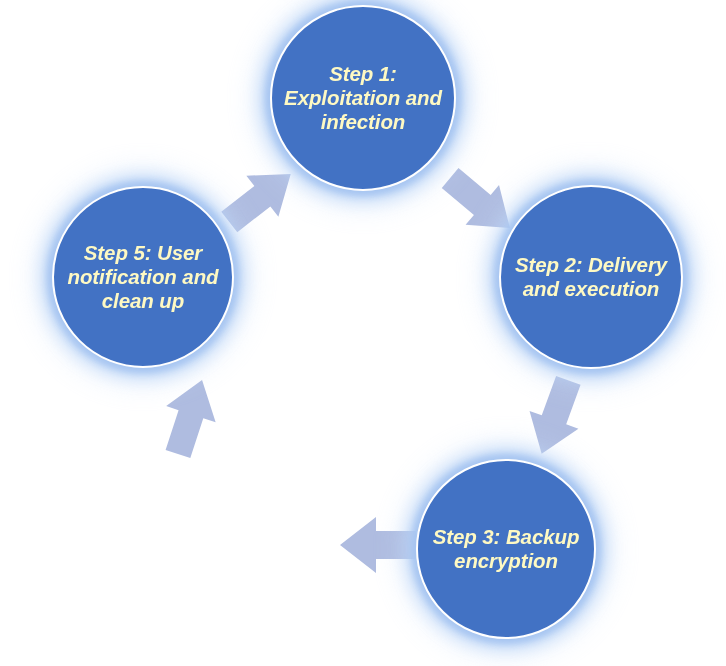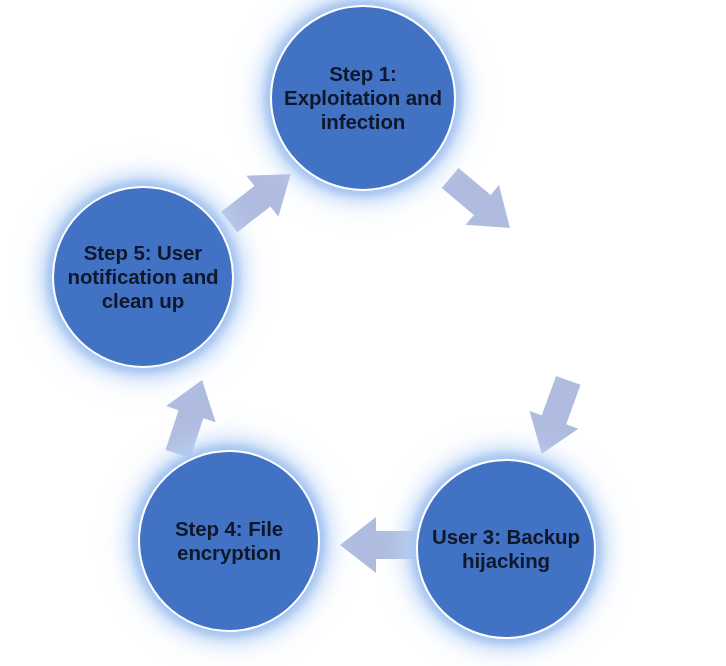--- a/index.html
+++ b/index.html
@@ -18,29 +18,30 @@
   .node {
     position: absolute;
     border-radius: 50%;
     background: #4272c4;
     box-sizing: border-box;
     border: 2px solid #ffffff;
     display: flex;
     align-items: center;
     justify-content: center;
     text-align: center;
-    color: #0f172a;
+    color: #fef9c3;
     font-weight: bold;
     line-height: 1.18;
     letter-spacing: -0.1px;
     box-shadow:
       0 0 6px 5px rgba(165, 196, 240, 0.95),
       0 0 16px 10px rgba(180, 208, 245, 0.75),
       0 0 28px 16px rgba(205, 224, 250, 0.45);
     z-index: 2;
+    font-style: italic;
   }
   .node-label {
     display: block;
     padding: 0 8px;
     white-space: pre-line;
   }
   
   #node-step-1 { left: 270px; top: 5px;   width: 186px; height: 186px; font-size: 20.5px; }
   #node-step-2 { left: 499px; top: 185px; width: 184px; height: 184px; font-size: 20.5px; }
   #node-step-3 { left: 416px; top: 459px; width: 180px; height: 180px; font-size: 20.5px; }
@@ -95,26 +96,26 @@
       <g transform="rotate(52 48 45)">
         <path d="M48 6 L74 42 L61 42 L61 84 L35 84 L35 42 L22 42 Z" fill="#afbce0"></path>
       </g>
     </svg>
   </div>
 
   <div class="node" id="node-step-1">
     <span class="node-label">Step 1: Exploitation and infection</span>
   </div>
 
+  <div class="node" id="node-step-2">
+    <span class="node-label">Step 2: Delivery and execution</span>
+  </div>
 
   <div class="node" id="node-step-3">
-    <span class="node-label">User 3: Backup hijacking</span>
+    <span class="node-label">Step 3: Backup encryption</span>
   </div>
 
-  <div class="node" id="node-step-4">
-    <span class="node-label">Step 4: File encryption</span>
-  </div>
 
   <div class="node" id="node-step-5">
     <span class="node-label">Step 5: User notification and clean up</span>
   </div>
 
 </div>
 
 </body></html>

